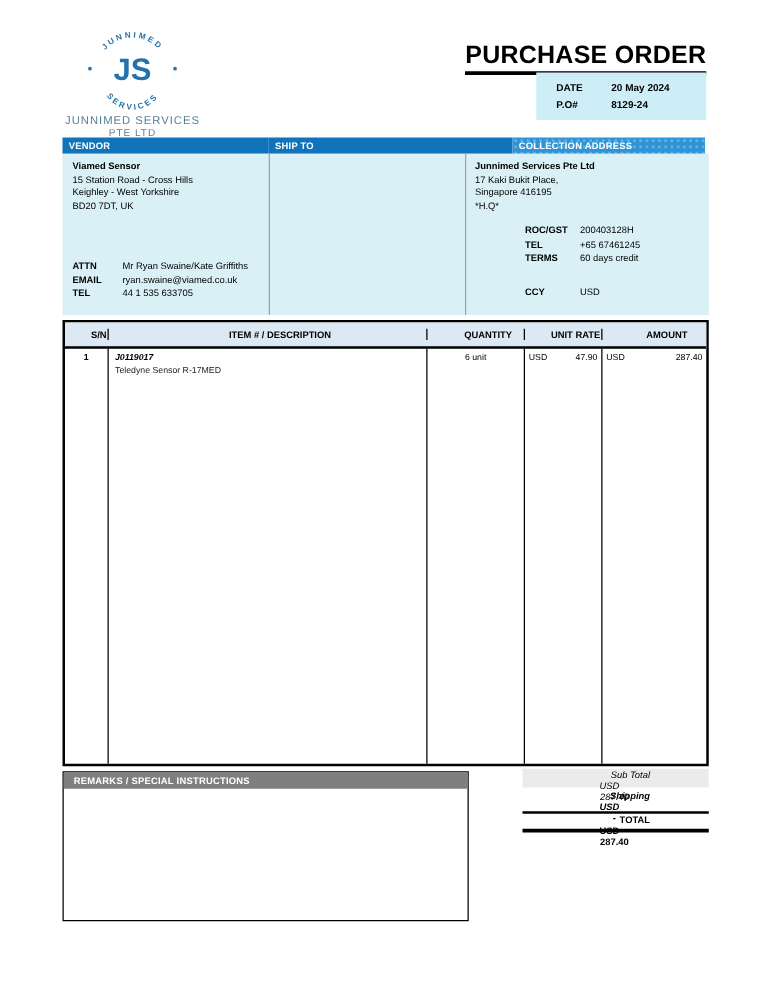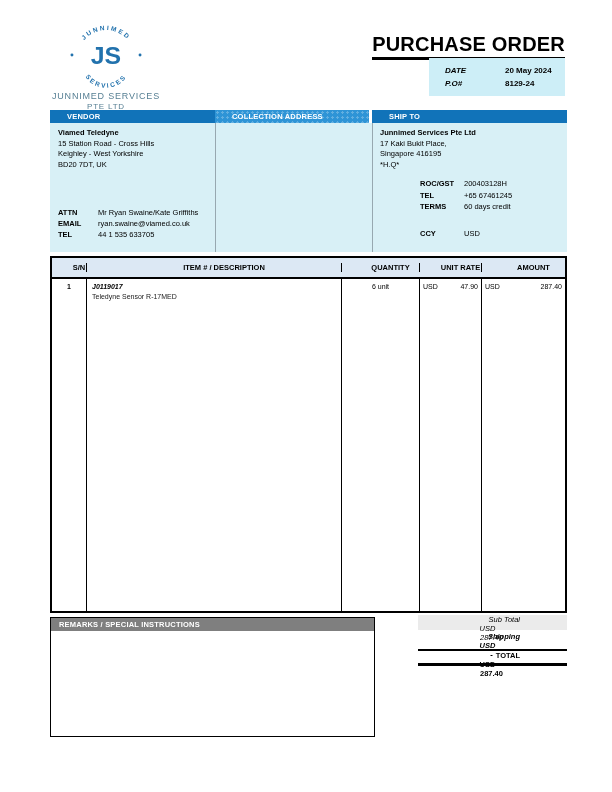--- a/index.html
+++ b/index.html
@@ -19,33 +19,33 @@
   .po-title {
     position:absolute; top:33px; right:47px; font-size:20px; font-weight:900;
     letter-spacing:0.2px; border-bottom:3px solid #000; padding-bottom:1px;
   }
   .date-box {
     position:absolute; left:429px; top:58px; width:136px; height:38px;
     background:#cdeef7; display:flex; flex-direction:column; justify-content:center;
     gap:4px; padding-left:16px; box-sizing:border-box;
   }
   .date-row { display:flex; font-size:8px; font-weight:bold; }
-  .date-row .lbl { width:60px;font-style:italic; }
+  .date-row .lbl { width:44px; }
 
   
   .sec-bar { position:absolute; top:110px; left:50px; width:517px; height:13px; display:flex; }
   .seg { box-sizing:border-box; }
   .seg-vendor { width:165px; background:#1173b9; }
   .seg-collection {
     width:154px; background-color:#2e94d6;
     background-image:radial-gradient(circle, rgba(255,255,255,0.25) 1.1px, transparent 1.2px);
     background-size:5px 5px; margin-right:3px;
   }
   .seg-ship { flex:1; background:#1173b9; }
-  .sec-label { color:#fff; font-weight:bold; font-size:7.5px; line-height:13px; padding-left:17px; letter-spacing:0.2px; white-space:nowrap; }
+  .sec-label { color:#fff; font-weight:bold; font-size:7.5px; line-height:13px; padding-left:5px; letter-spacing:0.2px; white-space:nowrap; }
 
   
   .info-body { position:absolute; top:123px; left:50px; width:517px; height:129px; background:#d8f0f6; }
   .vline { position:absolute; top:0; bottom:0; width:1px; background:#97a8b0; }
   .vline1 { left:165px; } .vline2 { left:322px; }
 
   .vendor-col { position:absolute; left:8px; top:5px; font-size:7.5px; line-height:10.5px; width:152px; }
   .b { font-weight:bold; }
   .contact-block { position:absolute; left:8px; top:84px; font-size:7.5px; line-height:11px; }
   .kv { display:flex; }
@@ -136,34 +136,34 @@
     <div class="date-row">
       <span class="lbl">P.O#</span>
       <span>8129-24</span>
     </div>
   </div>
 
   <div class="sec-bar">
     <div class="seg seg-vendor">
       <div class="sec-label">VENDOR</div>
     </div>
+    <div class="seg seg-ship">
+      <div class="sec-label">SHIP TO</div>
+    </div>
     <div class="seg seg-collection">
       <div class="sec-label">COLLECTION ADDRESS</div>
-    </div>
-    <div class="seg seg-ship">
-      <div class="sec-label">SHIP TO</div>
     </div>
   </div>
 
   <div class="info-body">
     <div class="vline vline1"></div>
     <div class="vline vline2"></div>
 
     <div class="vendor-col">
-      <div class="b">Viamed Teledyne</div>
+      <div class="b">Viamed Sensor</div>
       <div>15 Station Road - Cross Hills</div>
       <div>Keighley - West Yorkshire</div>
       <div>BD20 7DT, UK</div>
     </div>
 
     <div class="contact-block">
       <div class="kv">
         <span class="k">ATTN</span>
         <span>Mr Ryan Swaine/Kate Griffiths</span>
       </div>

